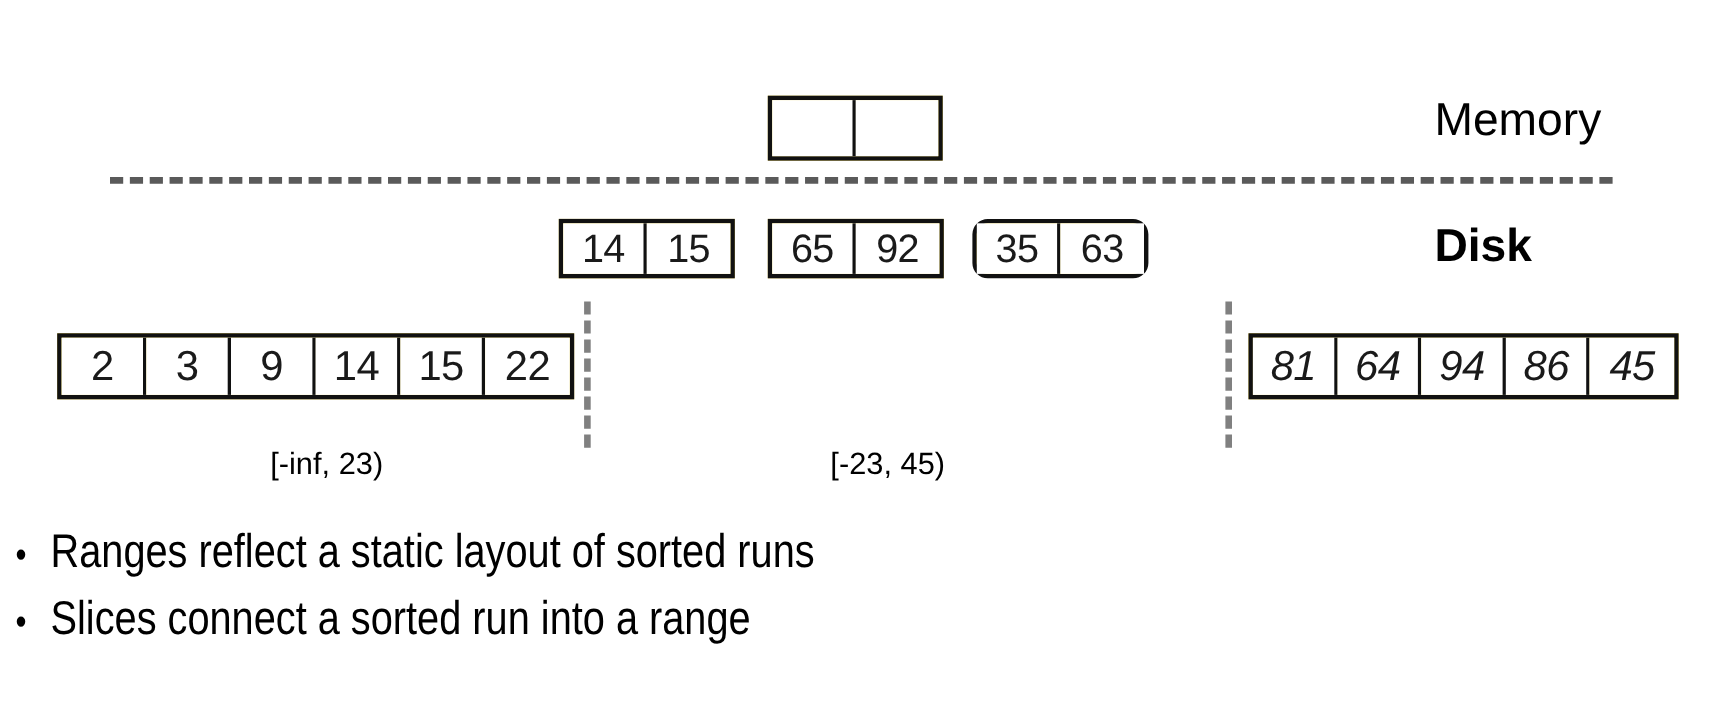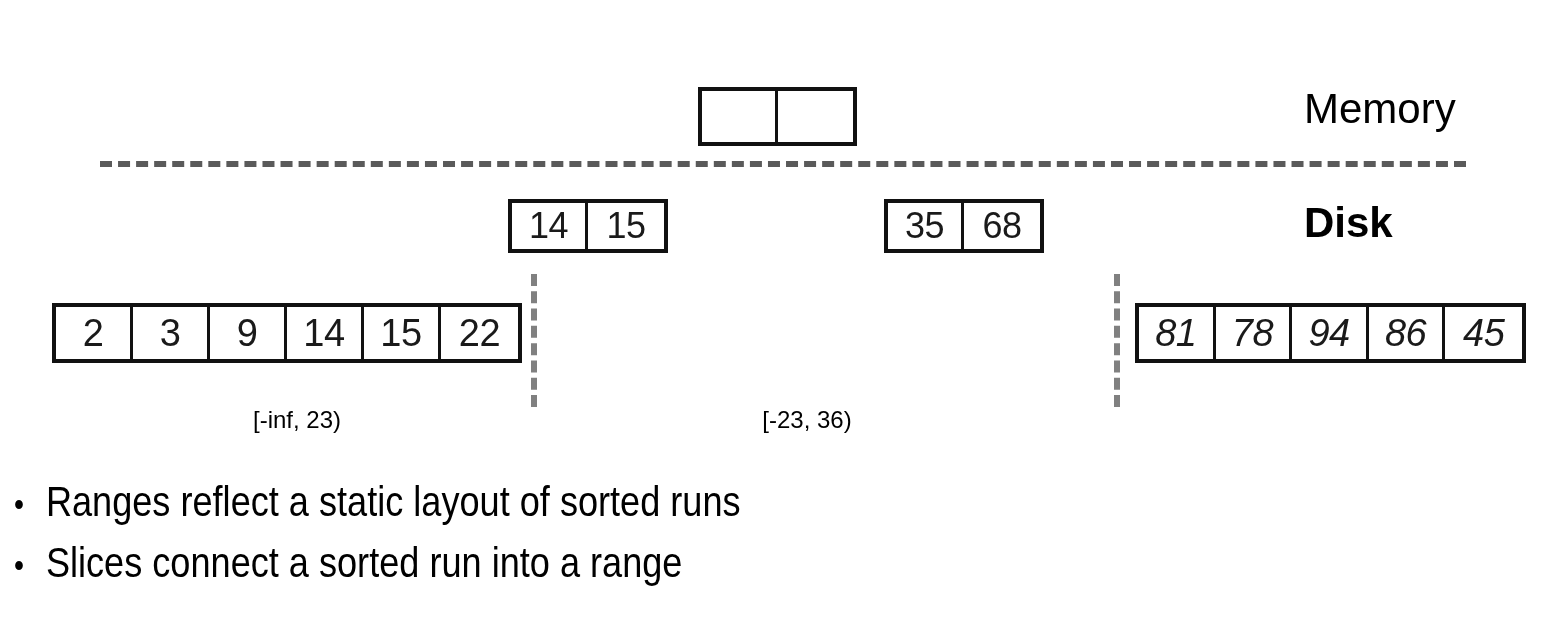--- a/index.html
+++ b/index.html
@@ -50,21 +50,21 @@
 
   
   .disk-block {
     top: 199px;
     height: 54px;
     border-width: 4px;
   }
   .disk-block .cell { width: 78px; height: 100%; font-size: 36px; }
   #disk-block-0 { left: 508px;  width: 160px; }
   #disk-block-1 { left: 698px;  width: 160px; }
-  #disk-block-2 { left: 884px;  width: 160px; }
+  #disk-block-2 { left: 884px;  width: 160px; border-radius: 14px; }
 
   
   .run-block {
     top: 303px;
     height: 60px;
   }
   .run-block .cell { width: 78px; height: 100%; font-size: 38px; }
   #run-block-0 { left: 52px;   width: 470px; }
   #run-block-1 { left: 548px;  width: 547px; }
   #run-block-2 { left: 1135px; width: 391px; font-style: italic; }
@@ -96,21 +96,21 @@
     color: #000000;
     white-space: nowrap;
   }
   #memory-label { left: 1304px; top: 88px; }
   #disk-label   { left: 1304px; top: 202px; font-weight: bold; }
 
   
   .range-caption {
     position: absolute;
     top: 408px;
-    font-size: 24px;
+    font-size: 28px;
     line-height: 1;
     color: #000000;
     text-align: center;
     white-space: nowrap;
   }
   #range-caption-0 { left: 172px; width: 250px; }
   #range-caption-1 { left: 682px; width: 250px; }
   #range-caption-2 { left: 1208px; width: 250px; }
 
   
@@ -154,48 +154,52 @@
 
   <div id="memory-disk-divider"></div>
 
   <div id="memory-label" class="side-label">Memory</div>
   <div id="disk-label" class="side-label">Disk</div>
 
   <div id="disk-block-0" class="cellrow disk-block">
     <div class="cell">14</div>
     <div class="cell">15</div>
   </div>
+  <div id="disk-block-1" class="cellrow disk-block">
+    <div class="cell">65</div>
+    <div class="cell">92</div>
+  </div>
   <div id="disk-block-2" class="cellrow disk-block">
     <div class="cell">35</div>
-    <div class="cell">68</div>
+    <div class="cell">63</div>
   </div>
 
   <div id="run-block-0" class="cellrow run-block">
     <div class="cell">2</div>
     <div class="cell">3</div>
     <div class="cell">9</div>
     <div class="cell">14</div>
     <div class="cell">15</div>
     <div class="cell">22</div>
   </div>
 
 
   <div id="run-block-2" class="cellrow run-block">
     <div class="cell">81</div>
-    <div class="cell">78</div>
+    <div class="cell">64</div>
     <div class="cell">94</div>
     <div class="cell">86</div>
     <div class="cell">45</div>
   </div>
 
   <div id="range-divider-0" class="range-divider"></div>
   <div id="range-divider-1" class="range-divider"></div>
 
   <div id="range-caption-0" class="range-caption">[-inf, 23)</div>
-  <div id="range-caption-1" class="range-caption">[-23, 36)</div>
+  <div id="range-caption-1" class="range-caption">[-23, 45)</div>
 
   <ul id="bullet-list">
     <li>
       <span class="bullet-mark">•</span>
       <span class="bullet-text">Ranges reflect a static layout of sorted runs</span>
     </li>
     <li>
       <span class="bullet-mark">•</span>
       <span class="bullet-text">Slices connect a sorted run into a range</span>
     </li>

